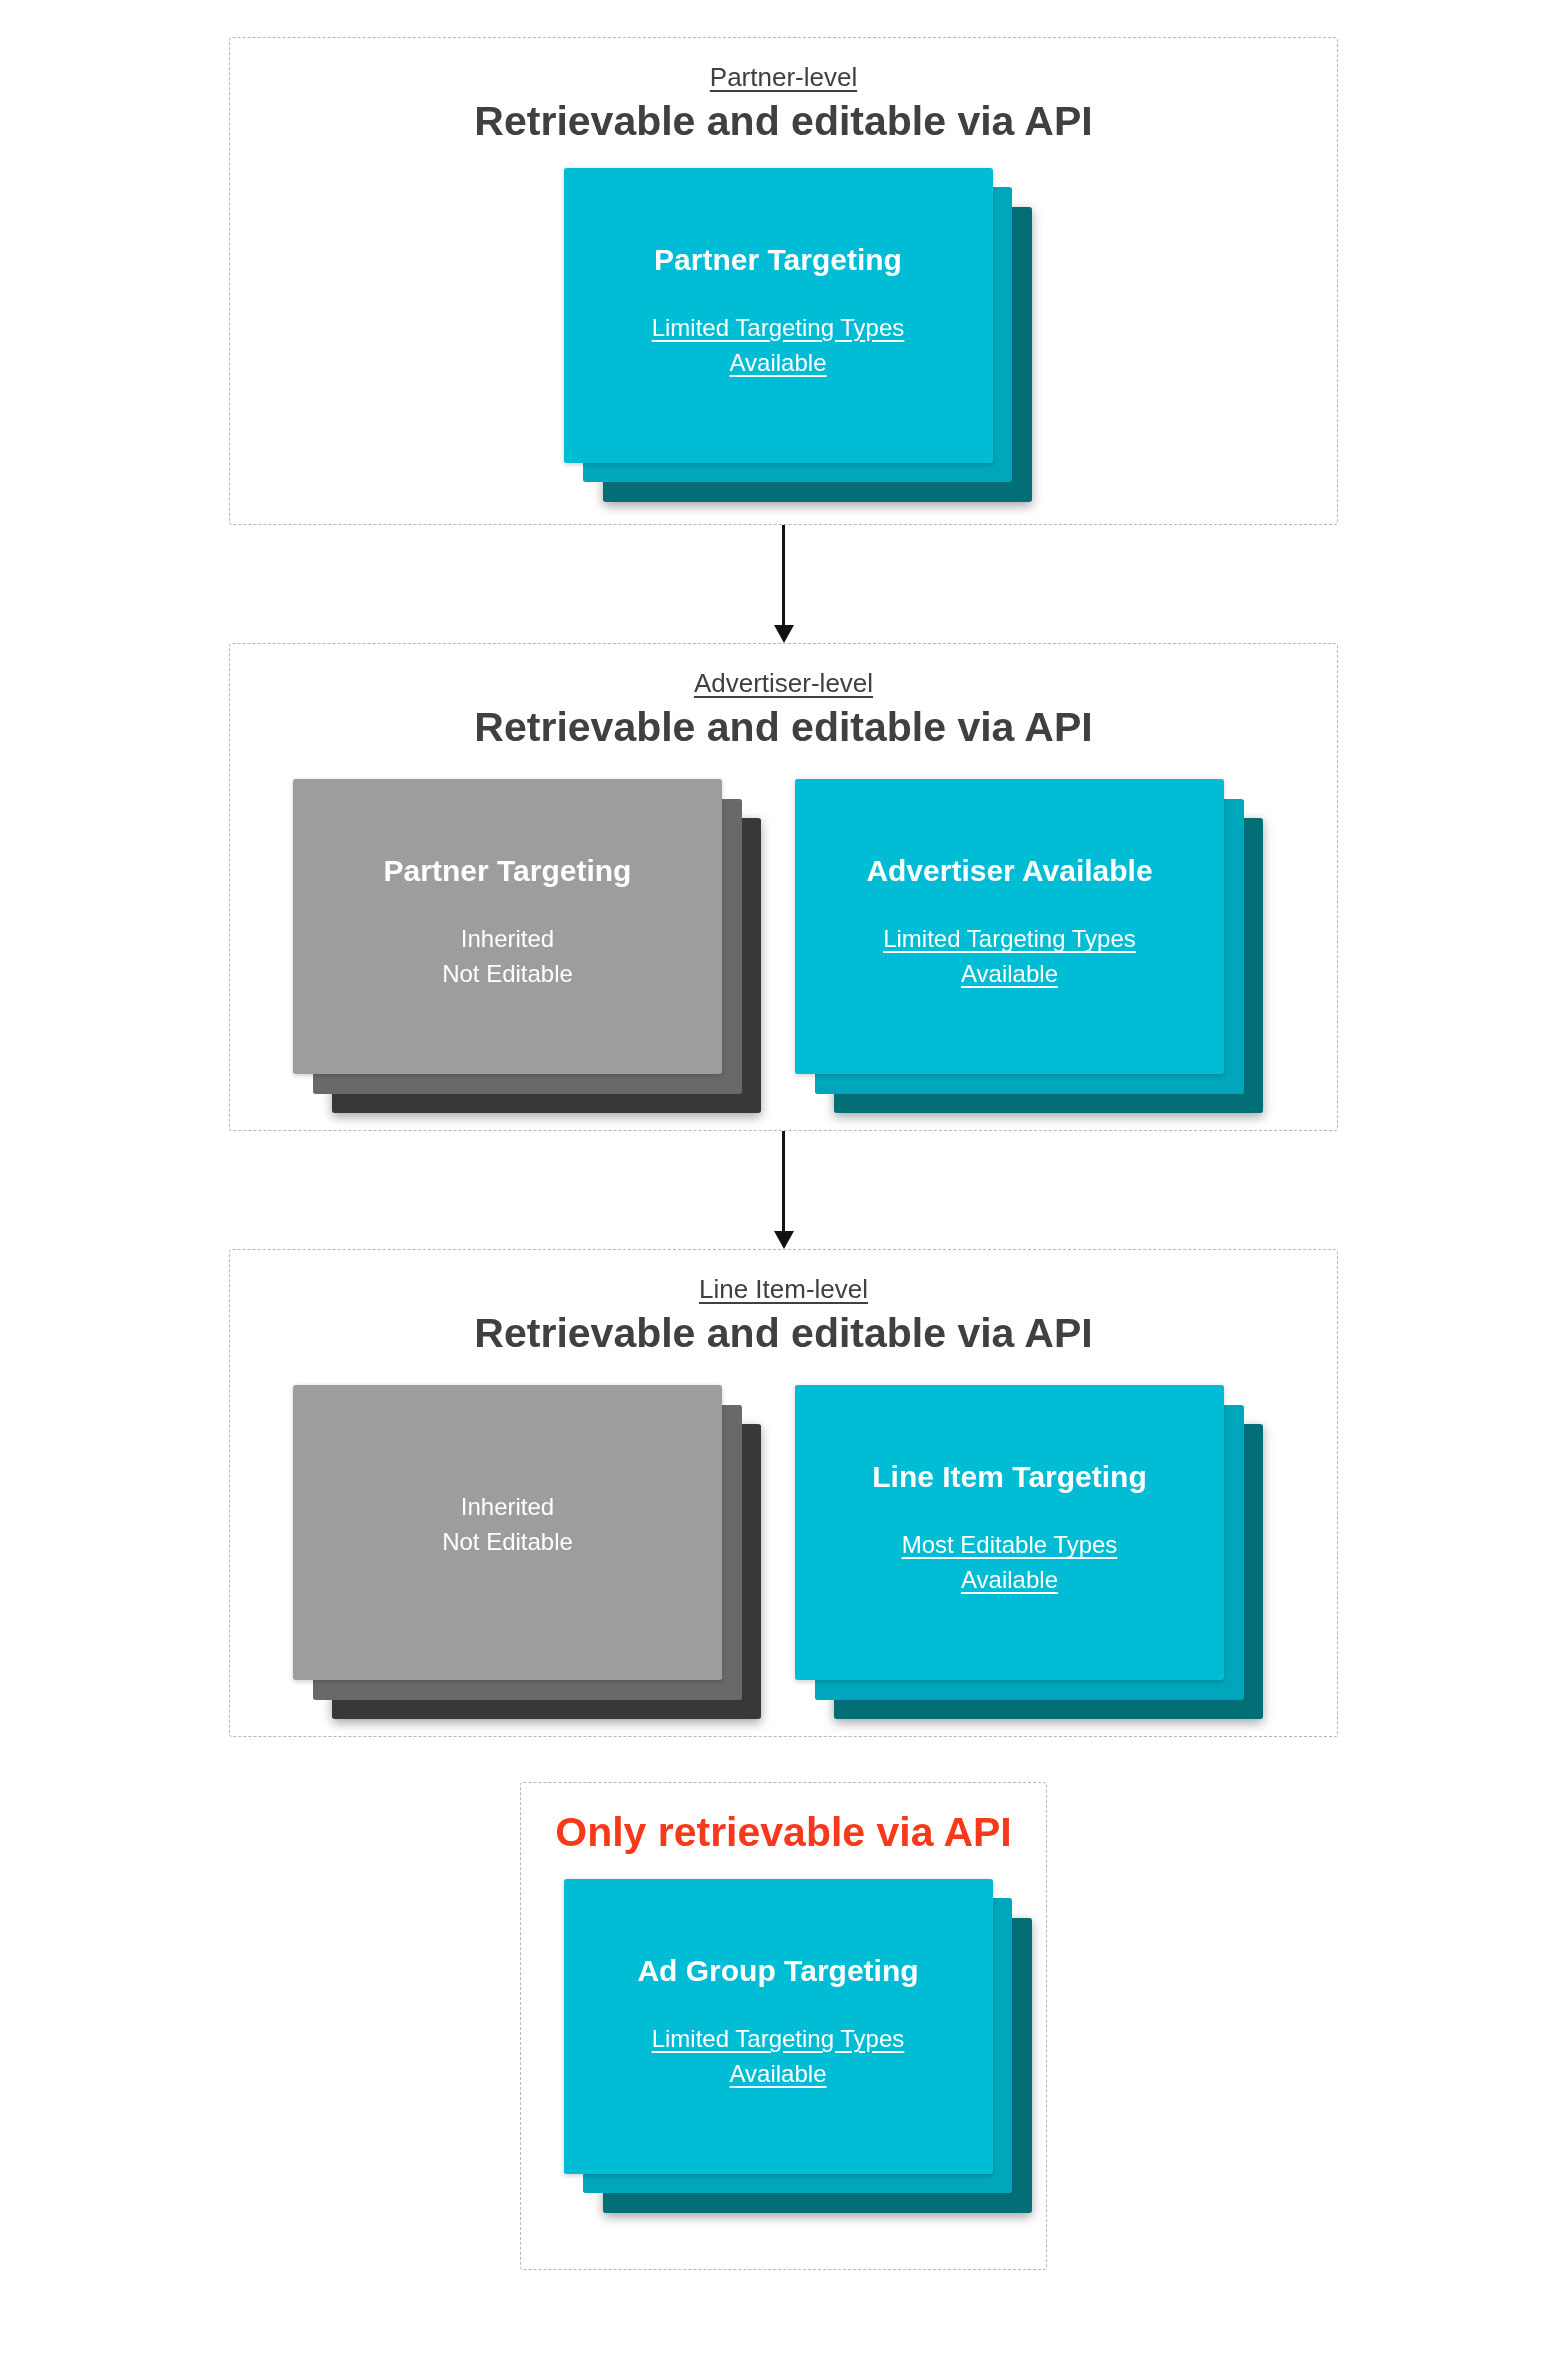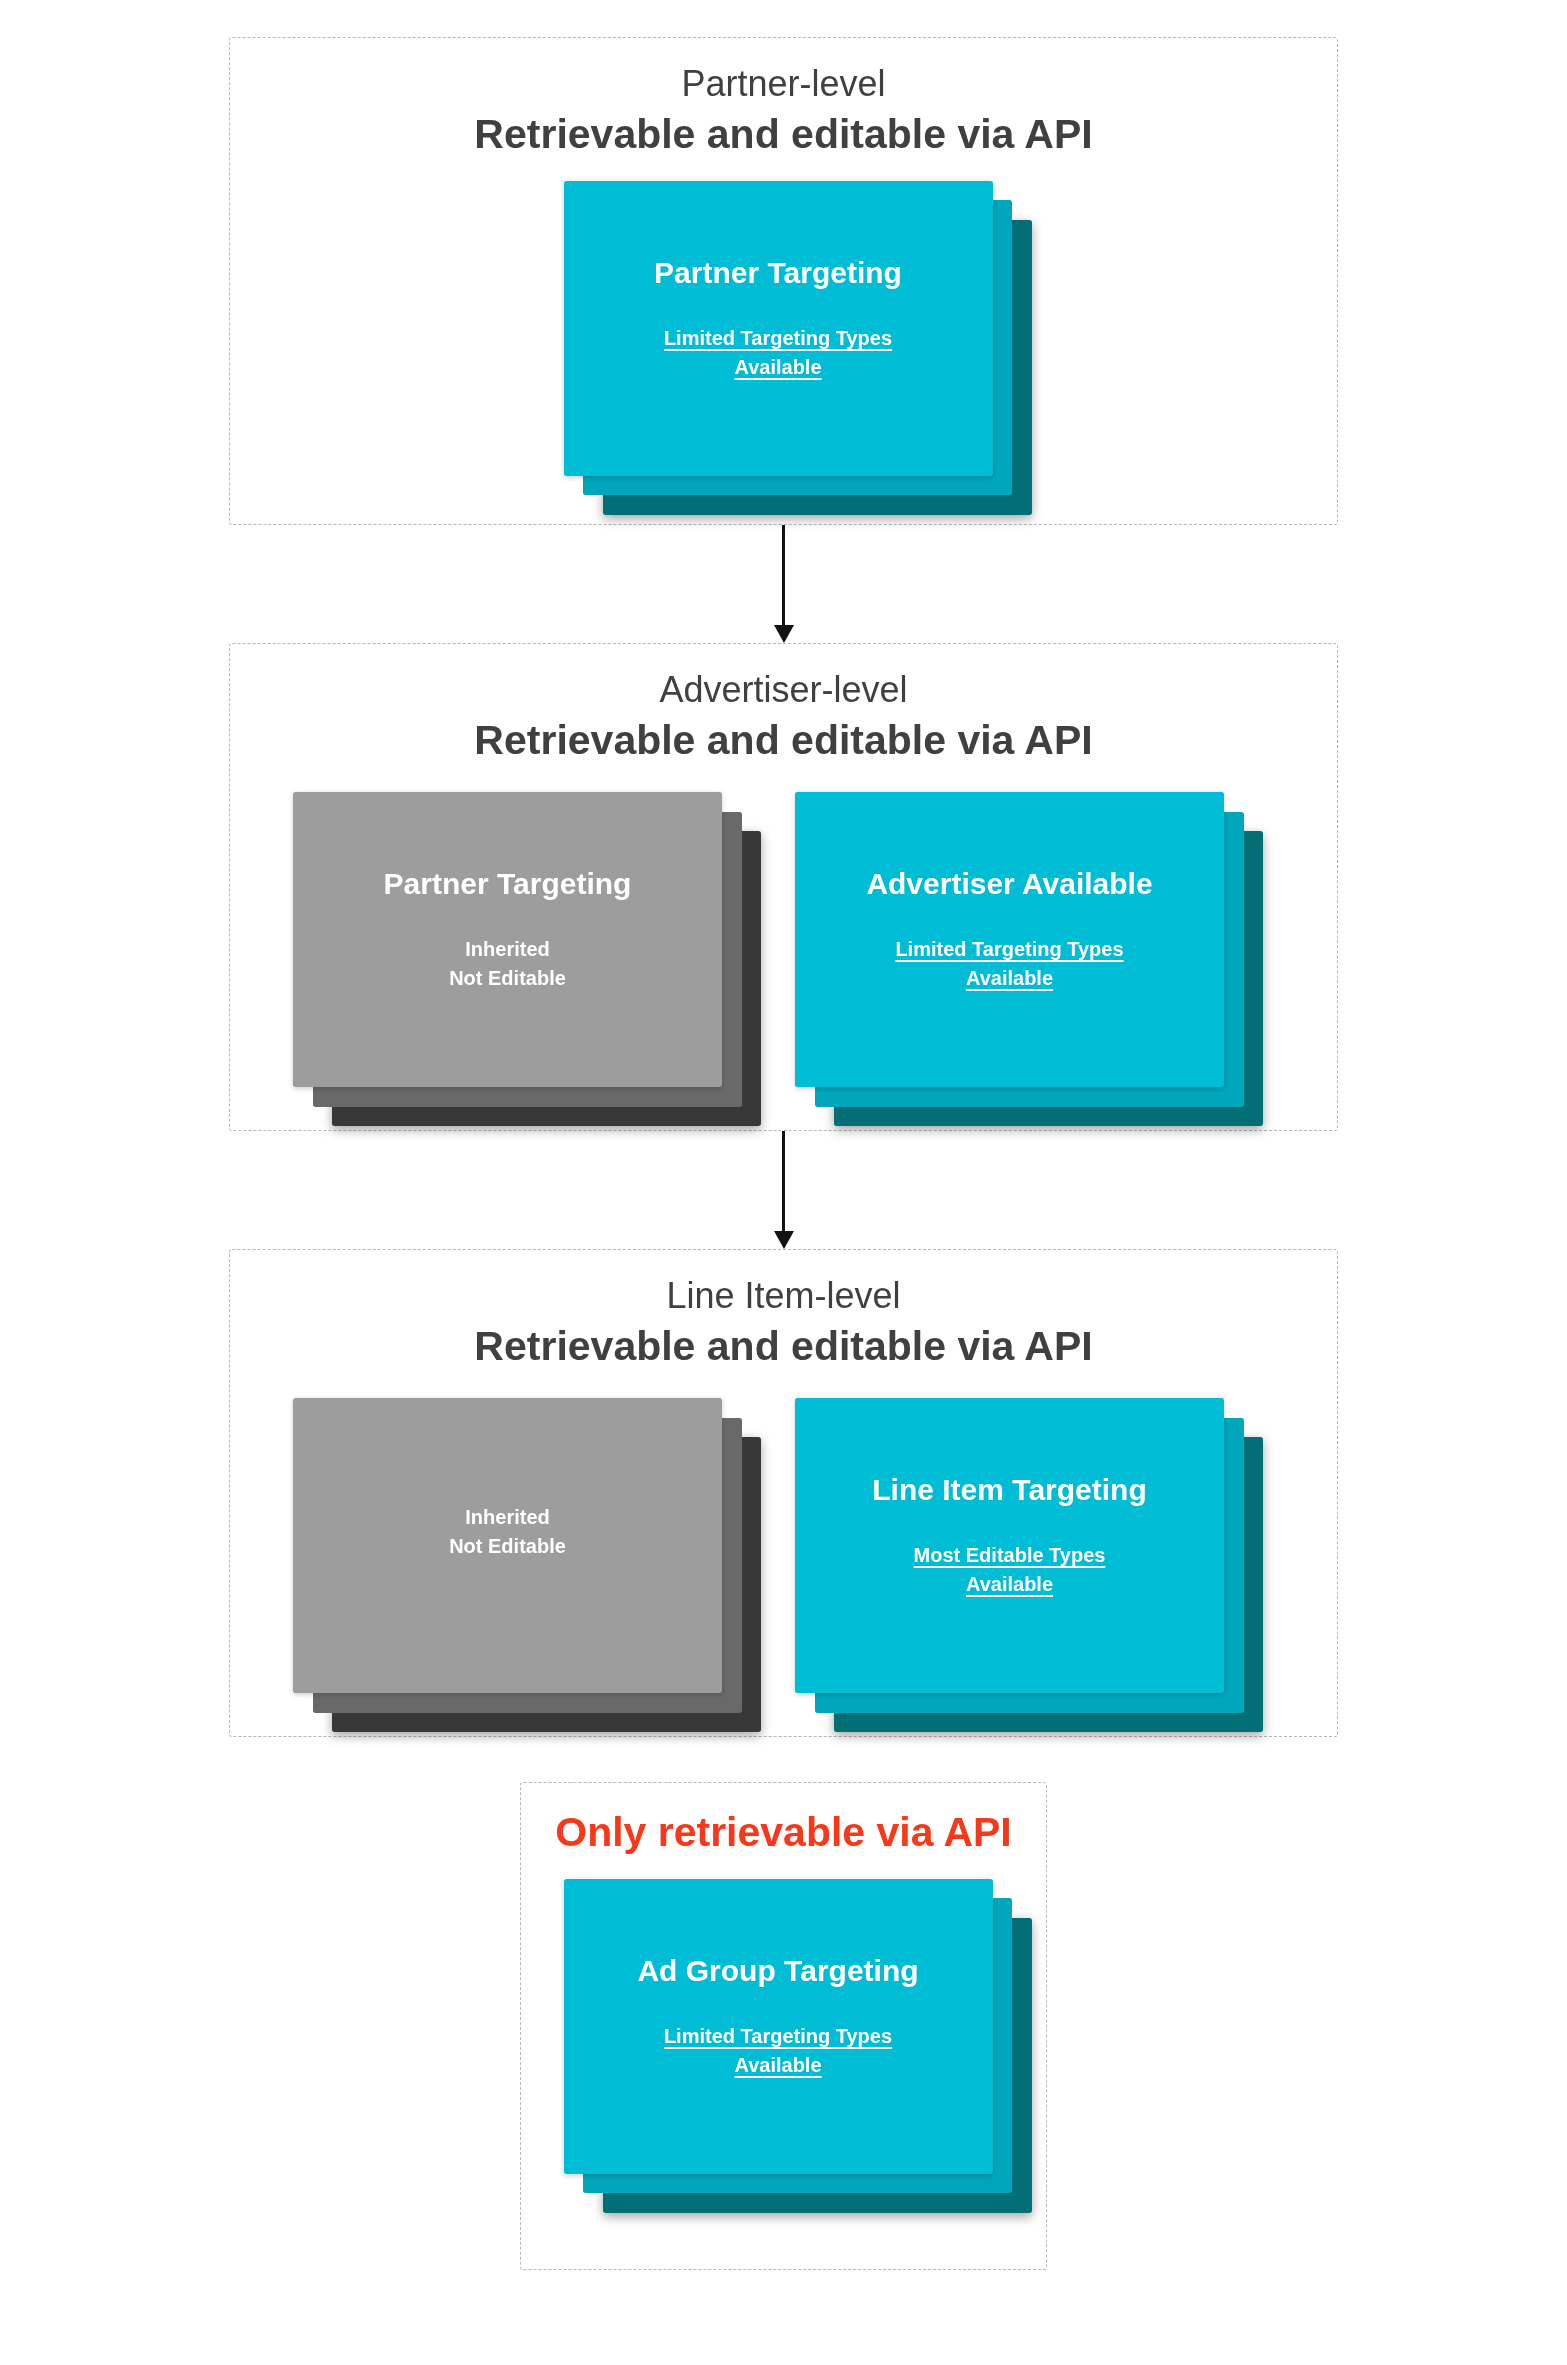--- a/index.html
+++ b/index.html
@@ -23,23 +23,24 @@
     height:488px;
     margin:0 auto;
     border:1.8px dashed var(--dash);
     border-radius:3.6px;
     padding-top:23px;
   }
   .level-box.narrow{width:527px;}
 
   .level-title{
     text-align:center;
-    font-size:36px;
+    font-size:26px;
     line-height:1.3;
     color:var(--ink);
+    text-decoration:underline;
     text-underline-offset:3.6px;
   }
   .level-subtitle{
     text-align:center;
     font-size:41px;
     font-weight:bold;
     line-height:1.3;
     color:var(--ink);
   }
   .level-subtitle.red{color:var(--red);}
@@ -73,22 +74,22 @@
   }
   .card-title{
     font-size:30px;
     font-weight:bold;
     line-height:1.28;
     max-width:375px;
     margin:0 auto;
   }
   .card-body{
     margin-top:32px;
-    font-size:20px;
-    font-weight:bold;
+    font-size:24px;
+    font-weight:normal;
     line-height:1.45;
   }
   .stack.teal .card-line{text-decoration:underline;text-underline-offset:3.6px;}
 
   .arrow{
     width:36px;
     height:118px;
     margin:0 auto;
     display:flex;
     flex-direction:column;

